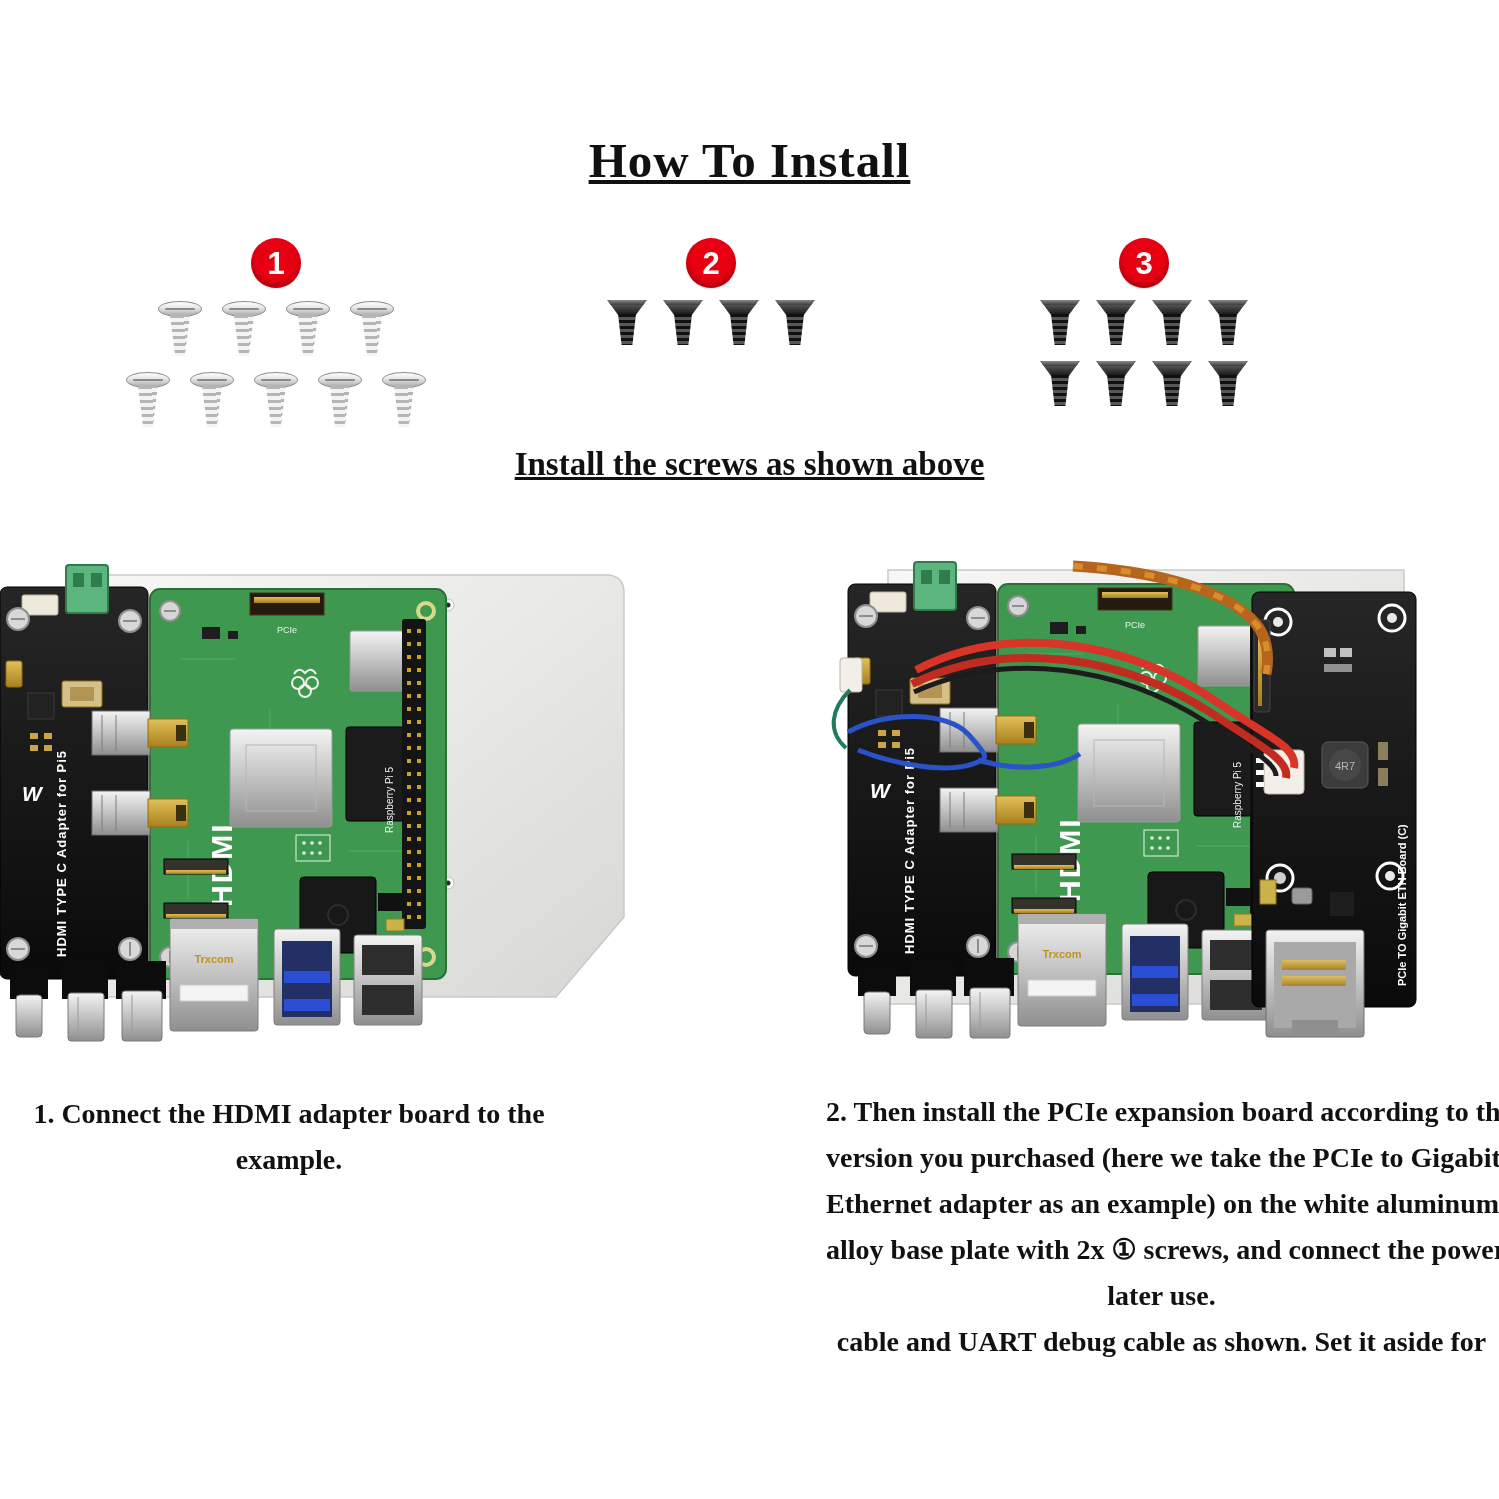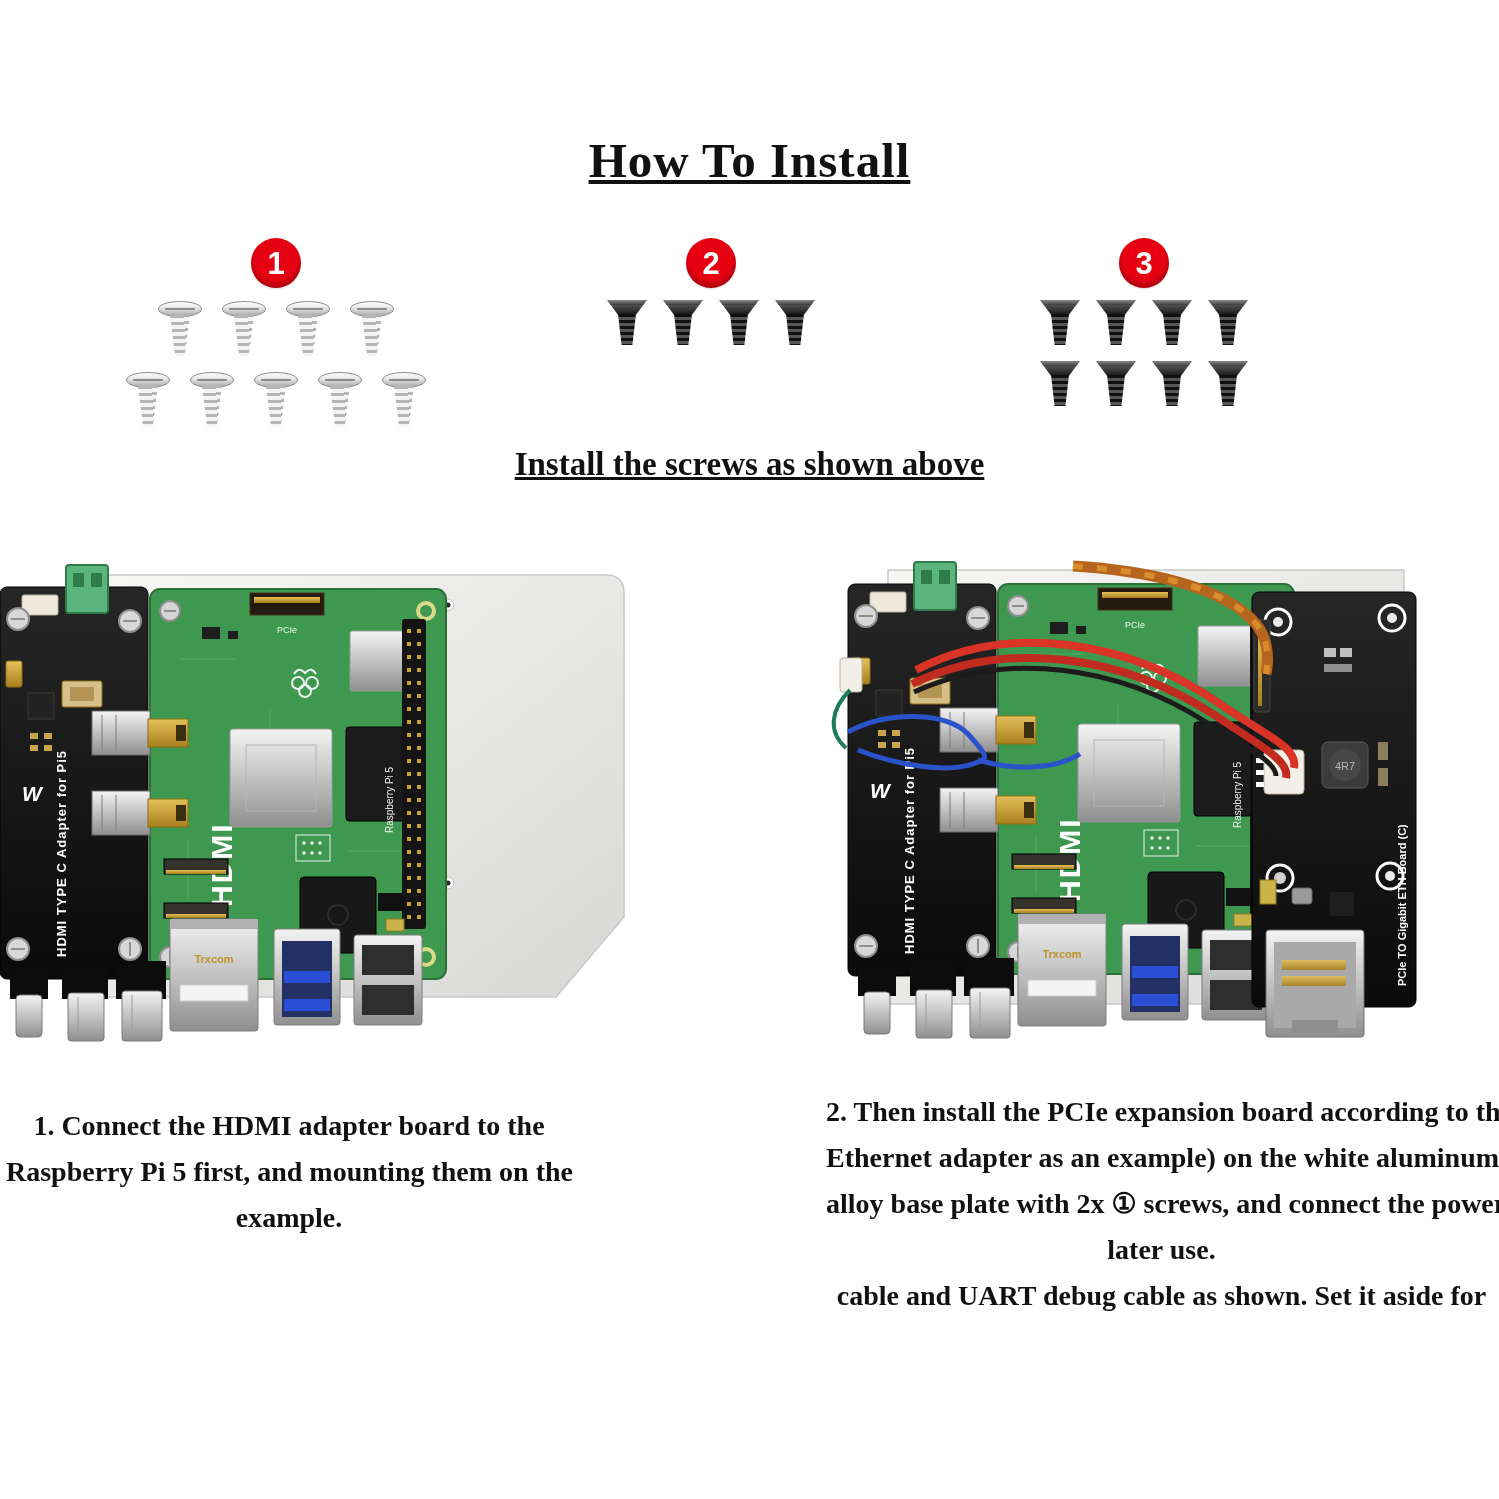--- a/index.html
+++ b/index.html
@@ -53,21 +53,21 @@
     width:36px; height:5px; background:linear-gradient(180deg,#8a8a8a,#3c3c3c); border-radius:2px; }
   .screw.black .shaft { position:absolute; left:13px; top:15px; width:18px; height:31px;
     background:repeating-linear-gradient(180deg,#101010 0 3px,#575757 3px 6px);
     clip-path:polygon(0 0,100% 0,80% 100%,20% 100%); }
 
   .photo { position:absolute; }
   .photo svg { display:block; overflow:visible; }
 
   .caption { position:absolute; text-align:center; font-weight:bold;
     font-size:28px; line-height:46px; }
-  #caption-left  { left:6px;  top:1091px; width:566px;margin-top:12px; }
+  #caption-left  { left:6px;  top:1091px; width:566px; }
   #caption-right { left:826px; top:1089px; width:671px; }
   .caption-line { white-space:nowrap; }
 </style>
 </head>
 <body>
 
 <svg width="0" height="0" style="position:absolute" aria-hidden="true">
   <defs>
     <linearGradient id="gAlum" x1="0" y1="0" x2="1" y2="1">
       <stop offset="0" stop-color="#f7f7f5"></stop>
@@ -399,22 +399,22 @@
     <path d="M245,4 C310,8 395,22 428,62 C438,74 442,92 438,112" stroke="#b5651d" stroke-width="11" fill="none"></path>
     <path d="M245,4 C310,8 395,22 428,62 C438,74 442,92 438,112" stroke="#d98c2b" stroke-width="6" fill="none" stroke-dasharray="10 14"></path>
     <path d="M86,130 C180,88 290,104 378,160 C420,186 448,200 448,214" stroke="#1c1c1c" stroke-width="5" fill="none"></path>
     <path d="M88,108 C180,60 300,78 392,142 C440,175 470,185 466,206" stroke="#d93427" stroke-width="8" fill="none"></path>
     <path d="M84,122 C180,76 295,94 385,152 C432,184 462,198 458,216" stroke="#c22b20" stroke-width="8" fill="none"></path>
   </svg>
 </div>
 
 <div id="caption-left" class="caption">
     <div class="caption-line">1. Connect the HDMI adapter board to the</div>
-    <div class="caption-line">Raspberry Pi 5 first, and mounting them on the</div>
     <div class="caption-line">example.</div>
   </div>
 <div id="caption-right" class="caption">
     <div class="caption-line">2. Then install the PCIe expansion board according to the</div>
+    <div class="caption-line">version you purchased (here we take the PCIe to Gigabit</div>
     <div class="caption-line">Ethernet adapter as an example) on the white aluminum</div>
     <div class="caption-line">alloy base plate with 2x ① screws, and connect the power</div>
     <div class="caption-line">later use.</div>
     <div class="caption-line">cable and UART debug cable as shown. Set it aside for</div>
   </div>
 
 </body></html>

